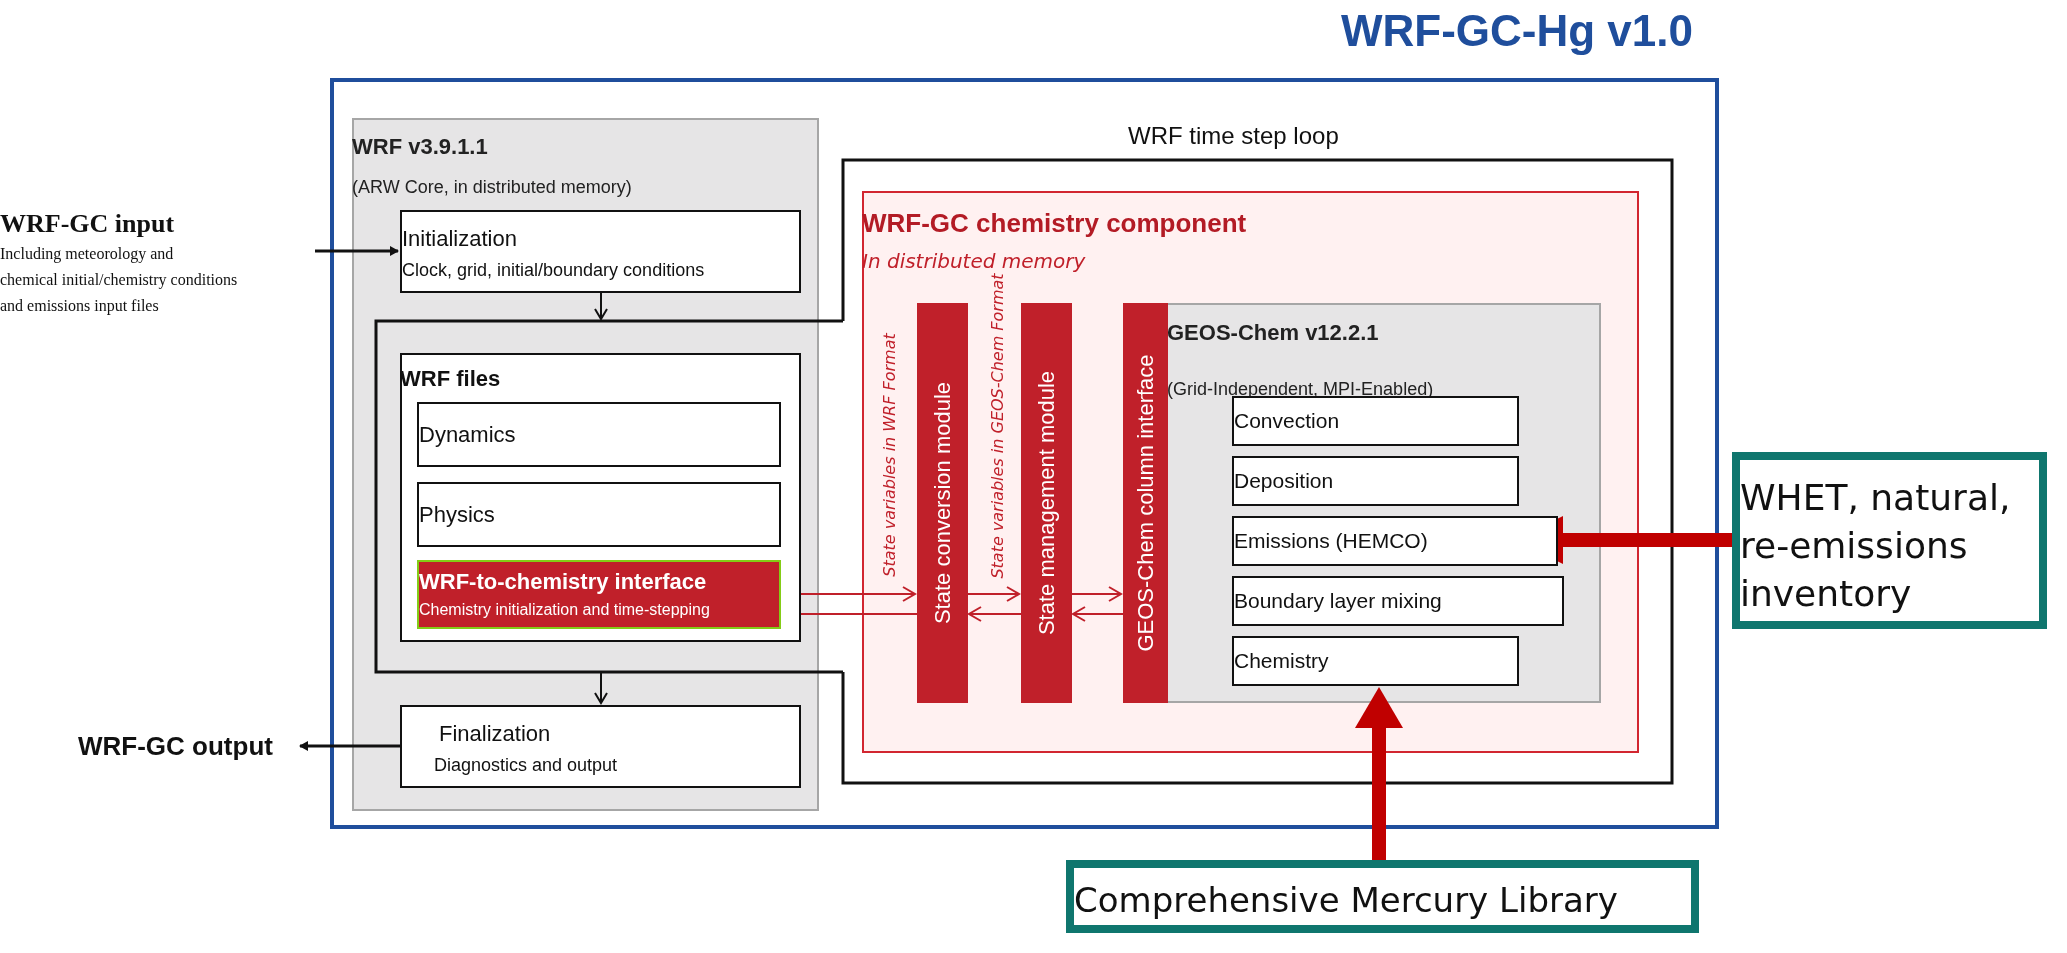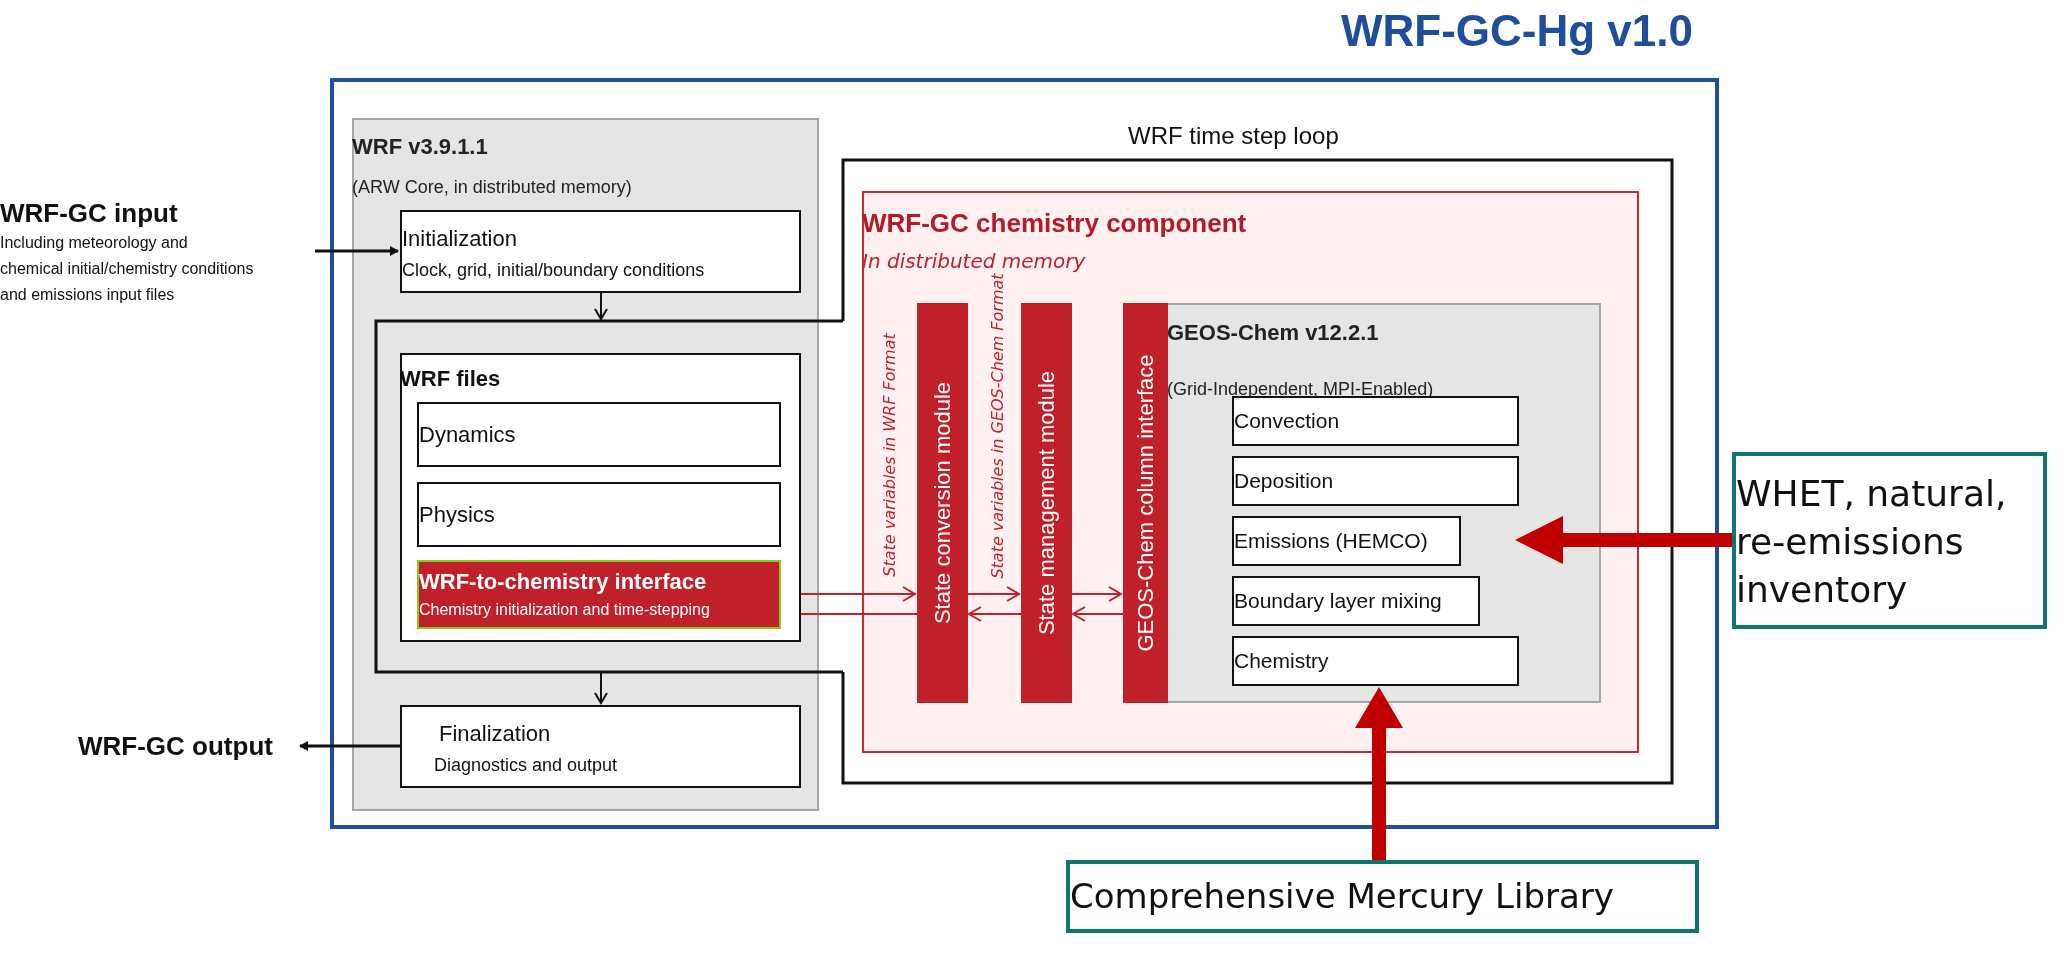--- a/index.html
+++ b/index.html
@@ -10,30 +10,30 @@
   #title { right:374px; top:6px; font-size:44px; font-weight:bold; color:#1f4e9c; white-space:nowrap; }
   #outer { left:330px; top:78px; width:1389px; height:751px; border:4px solid #1f4e9c; }
   #wrf-box { left:352px; top:118px; width:467px; height:693px; background:#e6e5e6; border:2px solid #a6a6a6; }
   .wbox { background:#fff; border:2px solid #111; }
   .rbox { background:#c0202a; border:2px solid #84cc16; color:#fff; }
   #loop-svg { left:0; top:0; width:2067px; height:953px; pointer-events:none; }
   #chem-box { left:862px; top:191px; width:777px; height:562px; background:#fff1f1; border:2px solid #d22630; }
   #geos-box { left:1167px; top:303px; width:434px; height:400px; background:#e6e5e6; border:2px solid #a6a6a6; border-left:none; }
   .bar { background:#c0202a; }
   .vtext { position:absolute; left:50%; top:50%; transform:translate(-50%,-50%) rotate(-90deg); white-space:nowrap; }
-  .ext { background:#fff; border:4px solid #0f766e; font-family:"DejaVu Sans", sans-serif; color:#111; }
+  .ext { background:#fff; border:8px solid #0f766e; font-family:"DejaVu Sans", sans-serif; color:#111; }
 </style>
 </head>
 <body>
 
 <div id="title" class="abs">WRF-GC-Hg v1.0</div>
 
 <div id="outer" class="abs"></div>
 
-<div class="abs center" style="left:0;top:196px;width:300px;">
+<div class="abs center" style="left:0;top:207px;width:300px;font-family:Liberation Serif, serif;">
   <div style="font-size:26px;font-weight:bold;line-height:34px;">WRF-GC input</div>
   <div style="font-size:16px;line-height:26px;">Including meteorology and</div>
   <div style="font-size:16px;line-height:26px;">chemical initial/chemistry conditions</div>
   <div style="font-size:16px;line-height:26px;">and emissions input files</div>
 </div>
 
 <div class="abs" style="left:78px;top:731px;font-size:26px;font-weight:bold;white-space:nowrap;">WRF-GC output</div>
 
 <div id="wrf-box" class="abs"></div>
 <div class="abs center" style="left:352px;top:134px;width:467px;font-size:22px;font-weight:bold;color:#222;">WRF v3.9.1.1</div>
@@ -118,22 +118,22 @@
 </div>
 <div class="abs bar" style="left:1021px;top:303px;width:51px;height:400px;">
   <div class="vtext" style="font-size:22px;color:#fff;">State management module</div>
 </div>
 <div class="abs bar" style="left:1123px;top:303px;width:45px;height:400px;">
   <div class="vtext" style="font-size:22px;color:#fff;">GEOS-Chem column interface</div>
 </div>
 
 <div class="abs wbox center" style="left:1232px;top:396px;width:287px;height:50px;line-height:46px;font-size:21px;">Convection</div>
 <div class="abs wbox center" style="left:1232px;top:456px;width:287px;height:50px;line-height:46px;font-size:21px;">Deposition</div>
-<div class="abs wbox center" style="left:1232px;top:516px;width:229px;height:50px;line-height:46px;font-size:21px;">Emissions (HEMCO)</div>
-<div class="abs wbox center" style="left:1232px;top:576px;width:248px;height:50px;line-height:46px;font-size:21px;">Boundary layer mixing</div>
+<div class="abs wbox center" style="left:1232px;top:516px;width:326px;height:50px;line-height:46px;font-size:21px;">Emissions (HEMCO)</div>
+<div class="abs wbox center" style="left:1232px;top:576px;width:332px;height:50px;line-height:46px;font-size:21px;">Boundary layer mixing</div>
 <div class="abs wbox center" style="left:1232px;top:636px;width:287px;height:50px;line-height:46px;font-size:21px;">Chemistry</div>
 
 <div class="abs ext center" style="left:1732px;top:452px;width:315px;height:177px;padding-top:14px;">
   <div style="font-size:36px;line-height:48px;">WHET, natural,</div>
   <div style="font-size:36px;line-height:48px;">re-emissions</div>
   <div style="font-size:36px;line-height:48px;">inventory</div>
 </div>
 
 <div class="abs ext center" style="left:1066px;top:860px;width:633px;height:73px;line-height:65px;font-size:34px;">Comprehensive Mercury Library</div>
 

